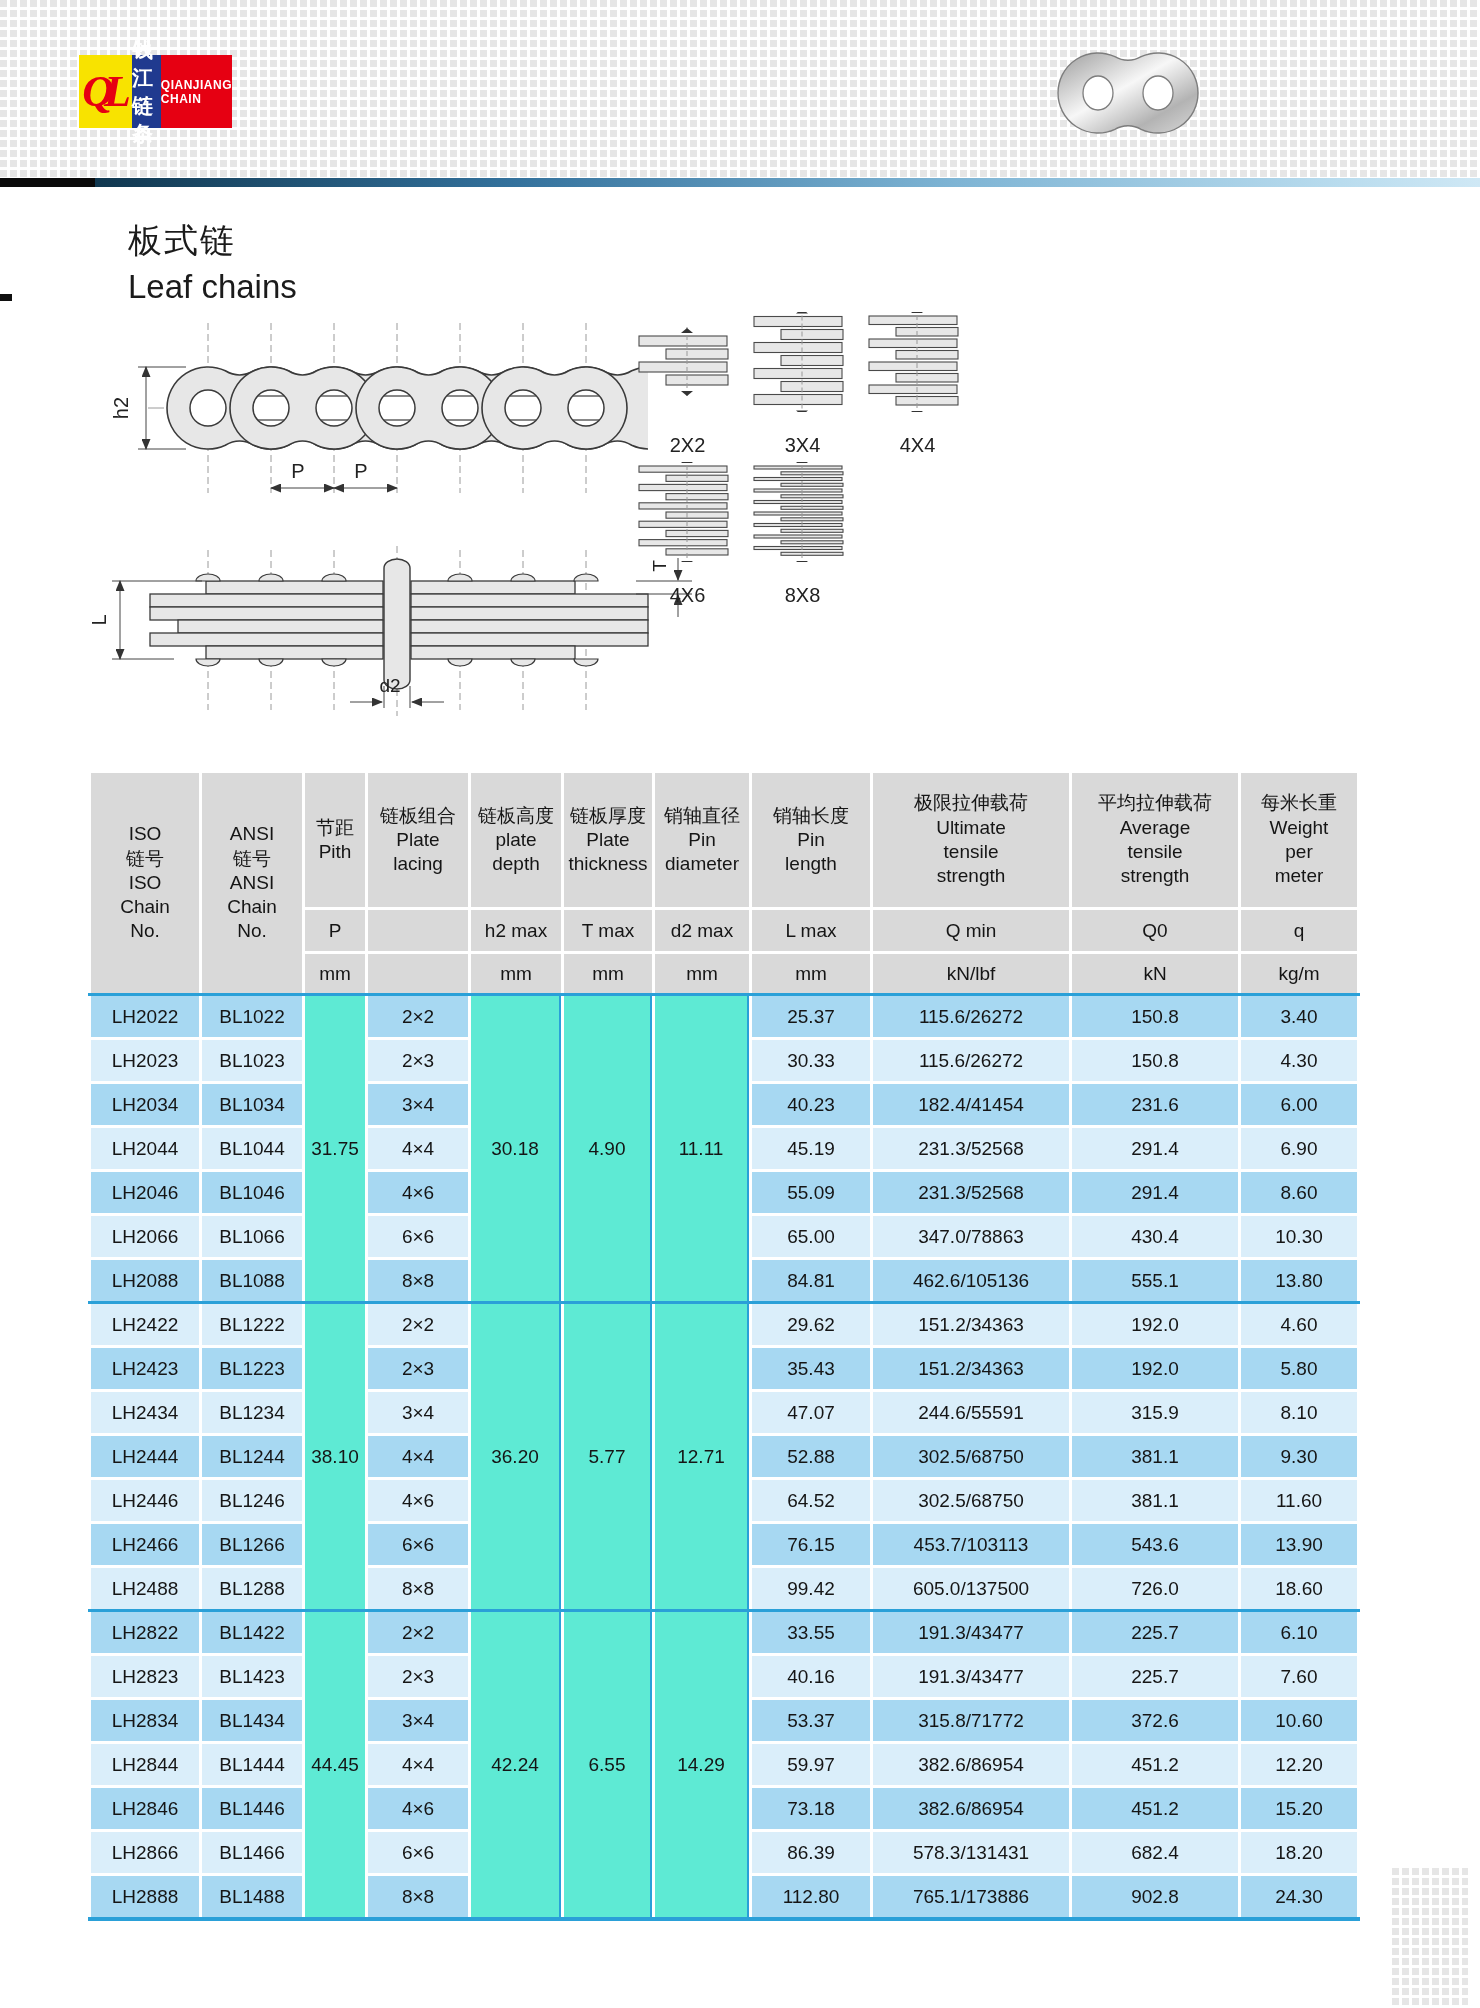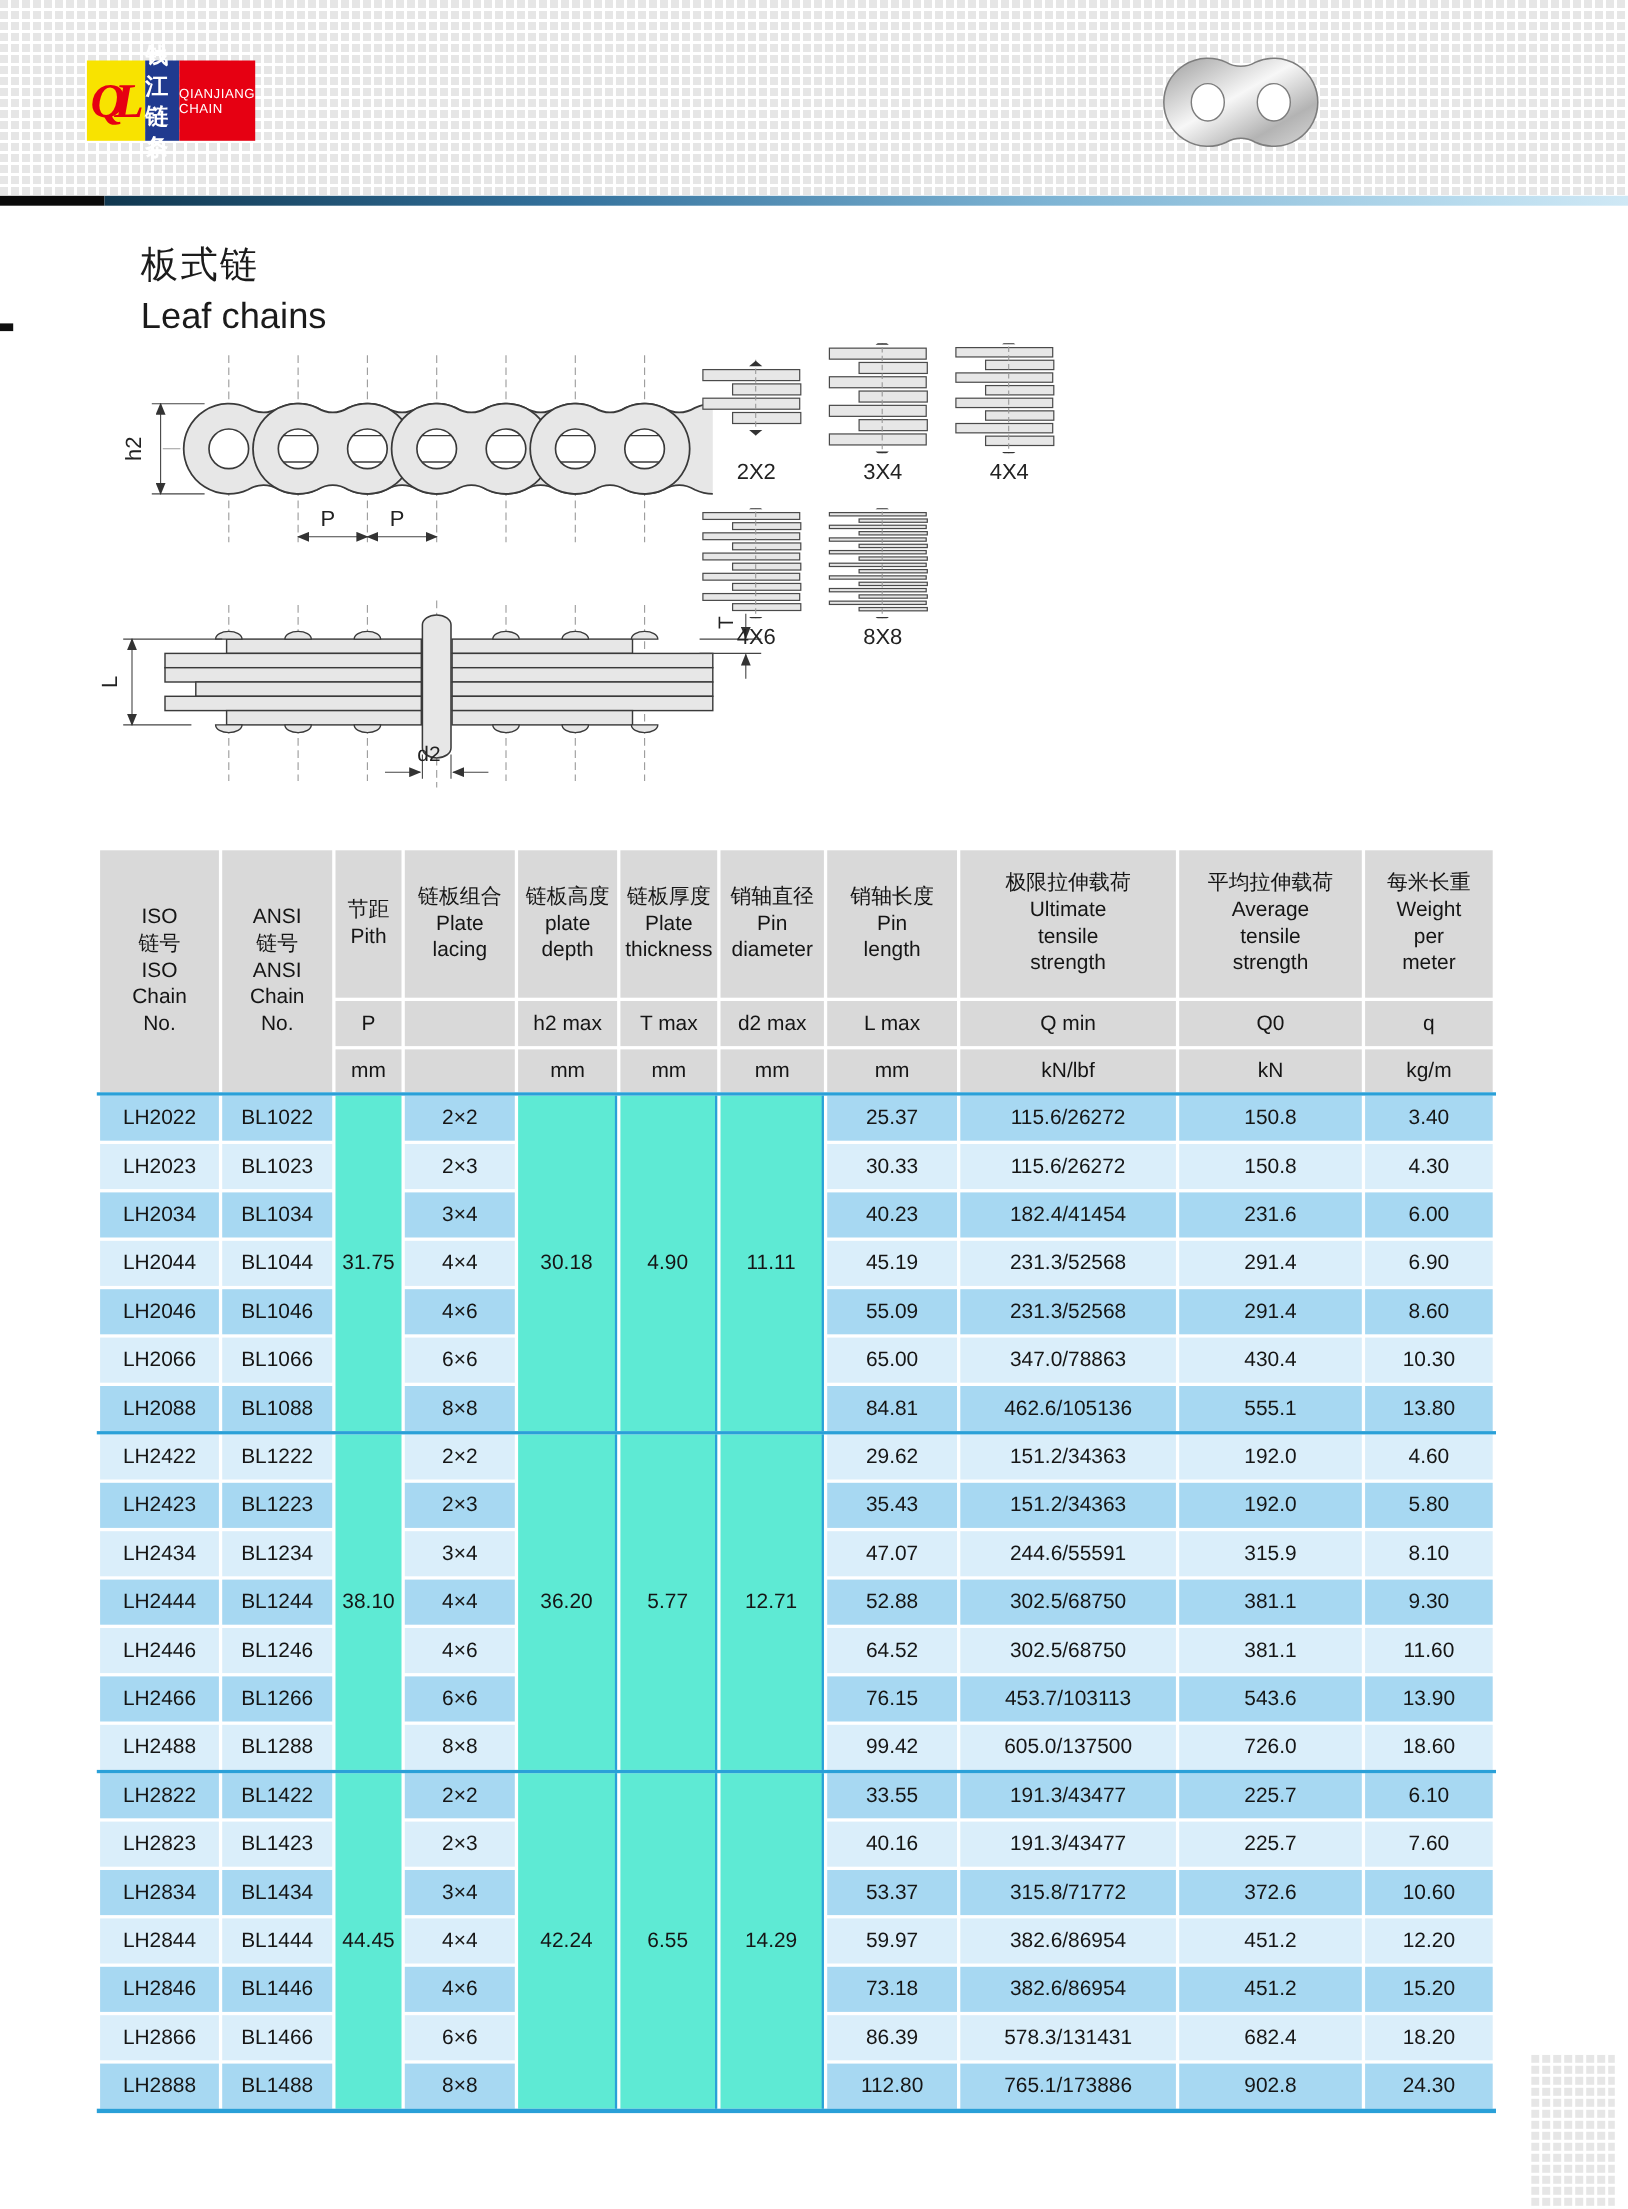--- a/index.html
+++ b/index.html
@@ -17,30 +17,30 @@
   .corner-patch{left:1392px;top:1868px;width:76px;height:140px;}
   
   .accent-black{left:0;top:178px;width:95px;height:9px;background:var(--bar-black);}
   .accent-grad{left:95px;top:178px;width:1385px;height:9px;background:linear-gradient(to right,#10374f,#33719c 30%,#7eb4d4 62%,#b9dcee 90%,#cfe8f5);}
   
   .logo{left:79px;top:55px;width:153px;height:73px;display:flex;}
   .logo-mark{width:62px;height:73px;background:var(--brand-yellow);display:flex;align-items:center;justify-content:center;}
   .monogram{font-family:"Liberation Serif","DejaVu Serif",serif;font-style:italic;font-weight:bold;font-size:44px;color:var(--brand-red);letter-spacing:-10px;padding-right:8px;}
   .logo-text{width:117px;height:73px;display:flex;flex-direction:row;}
   .logo-cn{flex:1;background:var(--brand-blue);color:#fff;font-size:21px;font-weight:bold;letter-spacing:3px;display:flex;align-items:center;justify-content:center;}
-  .logo-en{flex:1;background:var(--brand-red);color:#fff;font-size:12px;font-weight:normal;display:flex;align-items:center;justify-content:center;letter-spacing:0.5px;}
+  .logo-en{flex:1;background:var(--brand-red);color:#fff;font-size:12px;font-weight:bold;display:flex;align-items:center;justify-content:center;letter-spacing:0.5px;}
   .print-mark{left:0;top:294px;width:12px;height:7px;background:#101010;}
   
   .title-cn{left:128px;top:218px;font-size:34px;color:#1b1b1b;letter-spacing:2px;}
   .title-en{left:128px;top:268px;font-size:33px;color:#1b1b1b;}
   
   .lacing-row{position:absolute;display:flex;}
   #lacing-row1{left:630px;top:312px;}
   #lacing-row2{left:630px;top:462px;}
-  .lacing-cell{width:115px;display:flex;flex-direction:column;align-items:center;}
+  .lacing-cell{width:115px;display:flex;flex-direction:column;align-items:center;gap:16px;}
   .lacing-label{font-size:20px;color:#222;margin-top:6px;}
   
   svg text{font-family:"Liberation Sans","DejaVu Sans",sans-serif;}
   .plate-use{fill:#e7e7e7;stroke:#3a3a3a;stroke-width:1.6;}
   
   .table-wrap{left:88px;top:770px;width:1272px;position:absolute;}
   table.spec{border-collapse:separate;border-spacing:3px;table-layout:fixed;width:1272px;}
   table.spec th,table.spec td{padding:0;text-align:center;vertical-align:middle;font-size:19px;color:#151515;font-weight:normal;overflow:hidden;}
   table.spec th{background:var(--header-gray);}
   thead tr.hr1 th{height:134px;}

